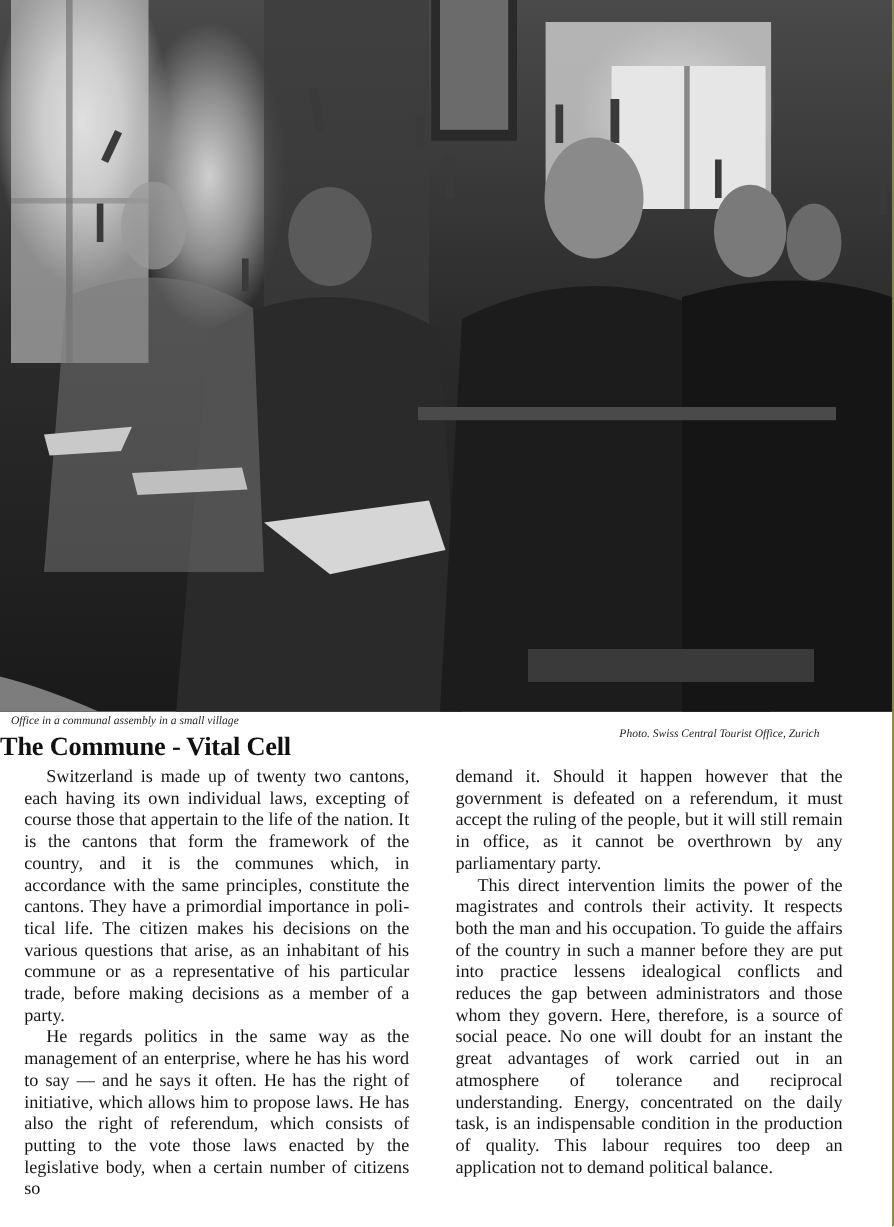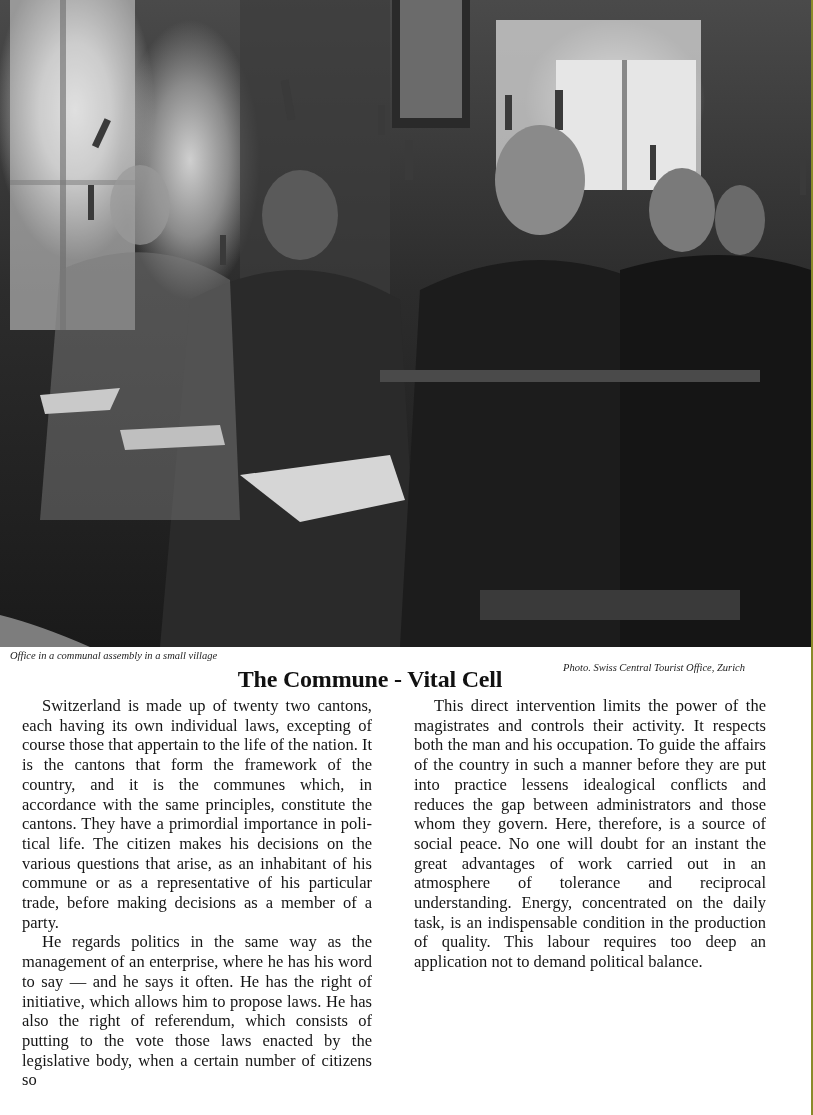--- a/index.html
+++ b/index.html
@@ -19,21 +19,21 @@
       linear-gradient(180deg, #4a4a4a 0%, #2c2c2c 45%, #1a1a1a 100%);
   }
   .photo svg { position: absolute; left: 0; top: 0; }
   .caption-row {
     position: absolute; top: 650px; left: 10px; width: 735px; height: 16px;
     font-style: italic; font-size: 10.5px; color: #222;
   }
   .caption-left { position: absolute; left: 0; top: 0; }
   .caption-right { position: absolute; right: 0; top: 0; margin-top: 12px; }
   .title {
-    position: absolute; top: 666px; left: 0; width: 740px; text-align: center;
+    position: absolute; top: 666px; left: 0; width: 740px; text-align: left;
     font-size: 24px; font-weight: bold; color: #111; letter-spacing: -0.2px;
   }
   .col {
     position: absolute; top: 696px; font-size: 16.5px; line-height: 19.7px; text-align: justify;
     color: #151515;
   }
   .col.left { left: 22px; width: 350px; }
   .col.right { left: 414px; width: 352px; }
   .col p { margin: 0; text-indent: 20px; hyphens: manual; }
   .col p.noindent { text-indent: 0; }
@@ -101,14 +101,15 @@
 </div>
 
 <h1 class="title" style="margin:0;">The Commune - Vital Cell</h1>
 
 <div class="col left">
   <p>Switzerland is made up of twenty two cantons, each having its own individual laws, excepting of course those that appertain to the life of the nation. It is the cantons that form the framework of the country, and it is the communes which, in accordance with the same principles, constitute the cantons. They have a primordial importance in poli­tical life. The citizen makes his decisions on the various questions that arise, as an inha­bitant of his commune or as a representative of his particular trade, before making deci­sions as a member of a party.</p>
   <p>He regards politics in the same way as the management of an enterprise, where he has his word to say — and he says it often. He has the right of initiative, which allows him to propose laws. He has also the right of referendum, which consists of putting to the vote those laws enacted by the legislative body, when a certain number of citizens so</p>
 </div>
 
 <div class="col right">
+  <p class="noindent">demand it. Should it happen however that the government is defeated on a referendum, it must accept the ruling of the people, but it will still remain in office, as it cannot be overthrown by any parliamentary party.</p>
   <p>This direct intervention limits the power of the magistrates and controls their activity. It respects both the man and his occupation. To guide the affairs of the country in such a manner before they are put into practice lessens idealogical conflicts and reduces the gap between administrators and those whom they govern. Here, therefore, is a source of social peace. No one will doubt for an in­stant the great advantages of work carried out in an atmosphere of tolerance and reci­procal understanding. Energy, concentrated on the daily task, is an indispensable condi­tion in the production of quality. This labour requires too deep an application not to de­mand political balance.</p>
 </div>
 
 </body></html>

